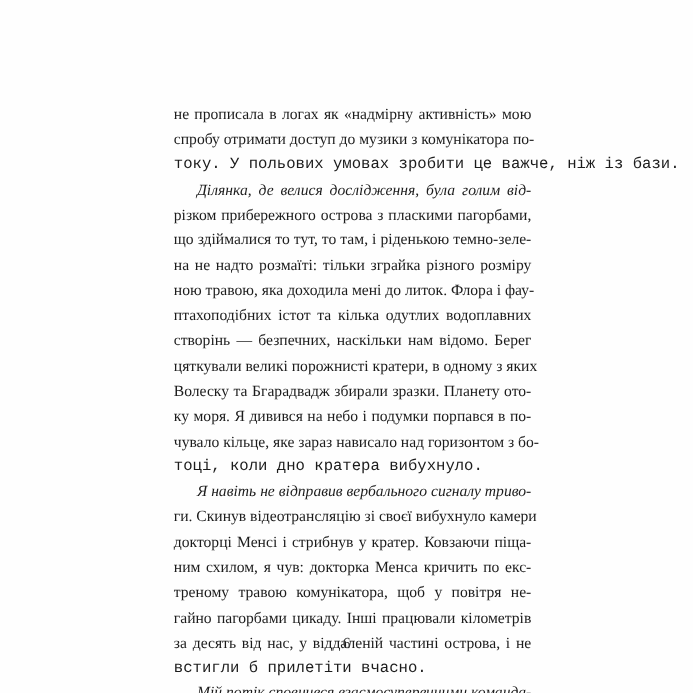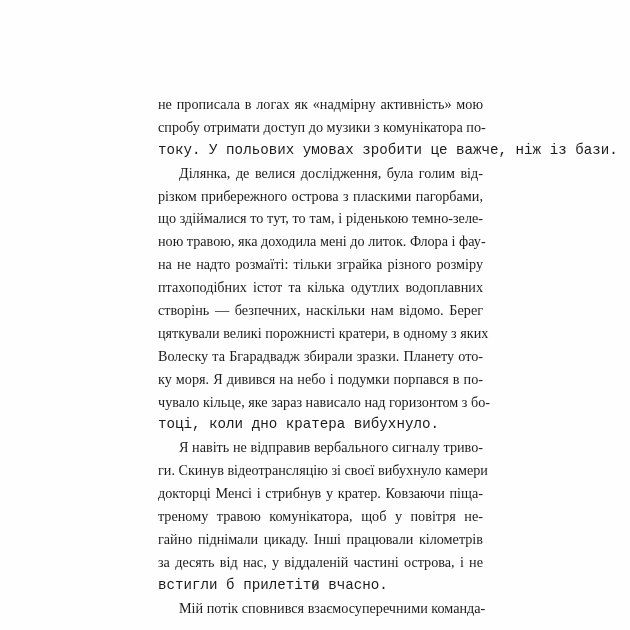--- a/index.html
+++ b/index.html
@@ -11,50 +11,51 @@
   }
   .text-block {
     position: absolute; left: 158px; top: 93px; width: 325px;
     font-family: "Liberation Serif", "DejaVu Serif", serif;
     font-size: 14.2px; line-height: 22.9px; color: #1c1c1c;
   }
   .line {
     display: block; white-space: nowrap; text-align: justify; text-align-last: justify;
     height: 22.9px; overflow: visible;
   }
-  .line.indent { padding-left: 21px; }
+  .line.indent { padding-left: 21px; font-style: italic; }
   .line.last { text-align-last: left; font-family: Liberation Mono, monospace; }
   .page-number {
     position: absolute; left: 0; width: 630px; top: 578px; text-align: center;
     font-family: "Liberation Serif", "DejaVu Serif", serif; font-size: 14px; color: #333;
   }
 </style>
 </head>
 <body>
 
 <div class="page">
   <div class="text-block" id="text-block">
       <span class="line">не прописала в логах як «надмірну активність» мою</span>
       <span class="line">спробу отримати доступ до музики з комунікатора по-</span>
       <span class="line last">току. У польових умовах зробити це важче, ніж із бази.</span>
       <span class="line indent">Ділянка, де велися дослідження, була голим від-</span>
       <span class="line">різком прибережного острова з пласкими пагорбами,</span>
       <span class="line">що здіймалися то тут, то там, і ріденькою темно-зеле-</span>
+      <span class="line">на не надто розмаїті: тільки зграйка різного розміру</span>
       <span class="line">ною травою, яка доходила мені до литок. Флора і фау-</span>
-      <span class="line">на не надто розмаїті: тільки зграйка різного розміру</span>
       <span class="line">птахоподібних істот та кілька одутлих водоплавних</span>
       <span class="line">створінь — безпечних, наскільки нам відомо. Берег</span>
       <span class="line">цяткували великі порожнисті кратери, в одному з яких</span>
       <span class="line">Волеску та Бгарадвадж збирали зразки. Планету ото-</span>
       <span class="line">ку моря. Я дивився на небо і подумки порпався в по-</span>
       <span class="line">чувало кільце, яке зараз нависало над горизонтом з бо-</span>
       <span class="line last">тоці, коли дно кратера вибухнуло.</span>
       <span class="line indent">Я навіть не відправив вербального сигналу триво-</span>
       <span class="line">ги. Скинув відеотрансляцію зі своєї вибухнуло камери</span>
       <span class="line">докторці Менсі і стрибнув у кратер. Ковзаючи піща-</span>
+      <span class="line">ним схилом, я чув: докторка Менса кричить по екс-</span>
       <span class="line">треному травою комунікатора, щоб у повітря не-</span>
-      <span class="line">гайно піднімали цикаду. Інші працювали кілометрів</span>
+      <span class="line">гайно пагорбами цикаду. Інші працювали кілометрів</span>
       <span class="line">за десять від нас, у віддаленій частині острова, і не</span>
       <span class="line last">встигли б прилетіти вчасно.</span>
       <span class="line indent">Мій потік сповнився взаємосуперечними команда-</span>
     </div>
   <div class="page-number">6</div>
 </div>
 
 </body></html>

